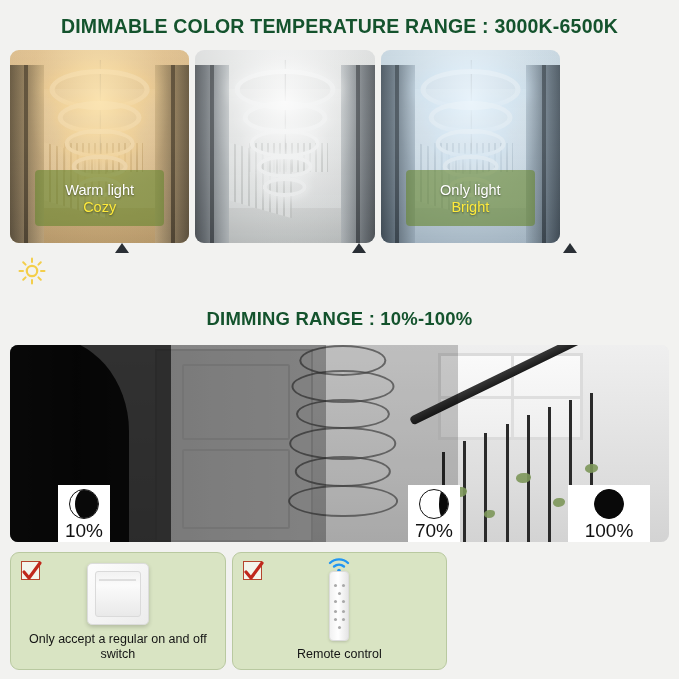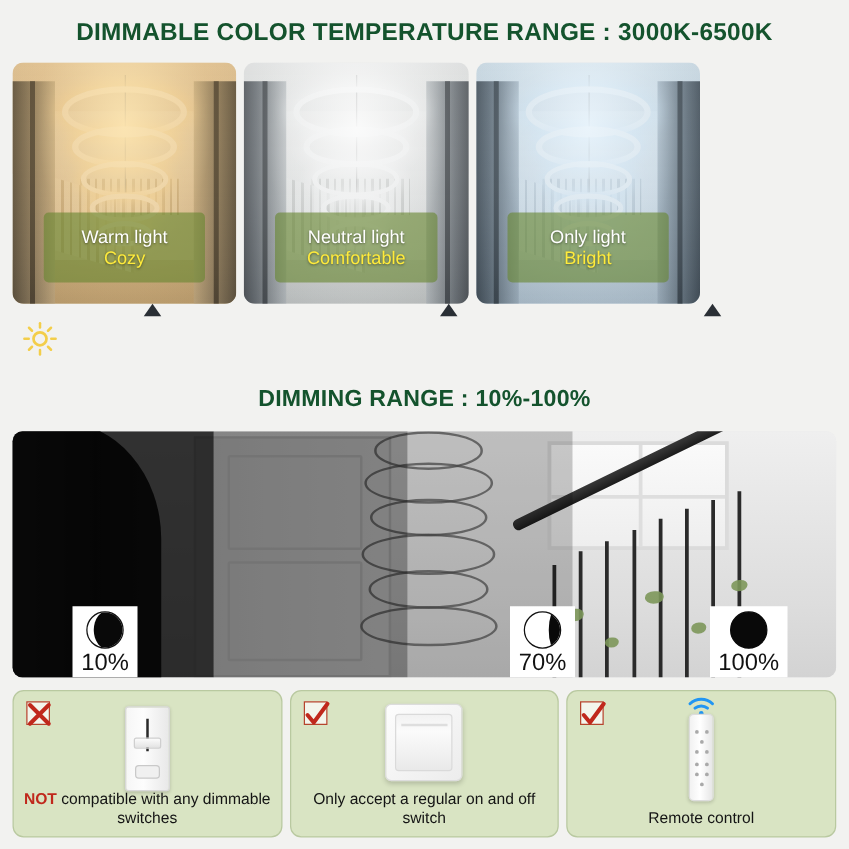--- a/index.html
+++ b/index.html
@@ -213,21 +213,21 @@
   .chip .moon {
     width: 30px; height: 30px; border-radius: 50%;
     border: 1.6px solid #111; position: relative; overflow: hidden;
     background: #fff;
   }
   .chip .moon i {
     position: absolute; top: -2px; bottom: -2px; right: -2px;
     background: #090909; border-radius: 50% 50% 50% 50%;
   }
   .chip .pct { font-size: 19px; color: #111; margin-top: 1px; white-space: nowrap; }
-  .chip.wide { width: 62px; }
+  .chip.wide { width: 82px; }
 
   
   .info-row {
     position: absolute; left: 10px; top: 552px;
     width: 659px; height: 118px;
     display: flex; gap: 6px;
   }
   .info-box {
     position: relative;
     width: 215.6px; height: 118px;
@@ -346,24 +346,20 @@
           <div class="cord"></div>
           <div class="ring" style="top:6%;width:100%;height:26%;border-width:5px;border-color:#ffffff;box-shadow:0 0 14px 3px rgba(255,255,255,.95);"></div>
           <div class="ring" style="top:26%;width:84%;height:21%;border-width:5px;border-color:#ffffff;box-shadow:0 0 12px 3px rgba(255,255,255,.9);"></div>
           <div class="ring" style="top:44%;width:70%;height:18%;border-width:4px;border-color:#ffffff;box-shadow:0 0 11px 3px rgba(255,255,255,.9);"></div>
           <div class="ring" style="top:60%;width:56%;height:15%;border-width:4px;border-color:#ffffff;box-shadow:0 0 10px 3px rgba(255,255,255,.9);"></div>
           <div class="ring" style="top:74%;width:44%;height:13%;border-width:4px;border-color:#ffffff;box-shadow:0 0 9px 3px rgba(255,255,255,.9);"></div>
         </div>
       </div>
       <div class="tint neutral"></div>
       <div class="tint neutral2"></div>
-      <div class="caption">
-        <div class="cap-1">Neutral light</div>
-        <div class="cap-2">Comfortable</div>
-      </div>
     </div>
 
     <div class="cct-panel">
       <div class="scene">
         <div class="ceiling" style="background:linear-gradient(180deg,#eef3f6,#e2e9ee);"></div>
         <div class="backwall" style="background:linear-gradient(180deg,#f2f6f9,#e2e9ee);"></div>
         <div class="floor" style="background:linear-gradient(180deg,#d6dee4,#c6d0d8);"></div>
         <div class="balust" style="background:repeating-linear-gradient(90deg,#c2ccd4 0 2px,#eef3f6 2px 6px);"></div>
         <div class="stair" style="background:repeating-linear-gradient(90deg,#c0cad2 0 2px,#eff4f7 2px 7px);"></div>
         <div class="dframe l" style="background:linear-gradient(90deg,#464e55,#626b73 30%,#b2bdc6);">
@@ -469,35 +465,20 @@
       <div class="pct">70%</div>
     </div>
     <div class="chip wide" style="left:558px;">
       <div class="moon" style="border-color:#090909;background:#090909;"></div>
       <div class="pct">100%</div>
     </div>
   </div>
 
   <div class="info-row">
 
-    <div class="info-box">
-      <div class="mark">
-        <svg width="23" height="23" viewBox="0 0 23 23">
-          <path d="M4 4 L19 19 M19 4 L4 19" stroke="#c0281c" stroke-width="3.2" stroke-linecap="round" fill="none"></path>
-        </svg>
-      </div>
-      <div class="sw-dimmer">
-        <div class="slot"></div>
-        <div class="knob"></div>
-        <div class="rock"></div>
-      </div>
-      <div class="info-label">
-        <span class="no">NOT</span><span> compatible with any dimmable switches</span>
-      </div>
-    </div>
 
     <div class="info-box">
       <div class="mark">
         <svg width="23" height="23" viewBox="0 0 23 23">
           <path d="M4 12 L9 18 L20 3" stroke="#c0281c" stroke-width="3.2" stroke-linecap="round" stroke-linejoin="round" fill="none"></path>
         </svg>
       </div>
       <div class="sw-plate">
         <div class="rocker"></div>
       </div>

